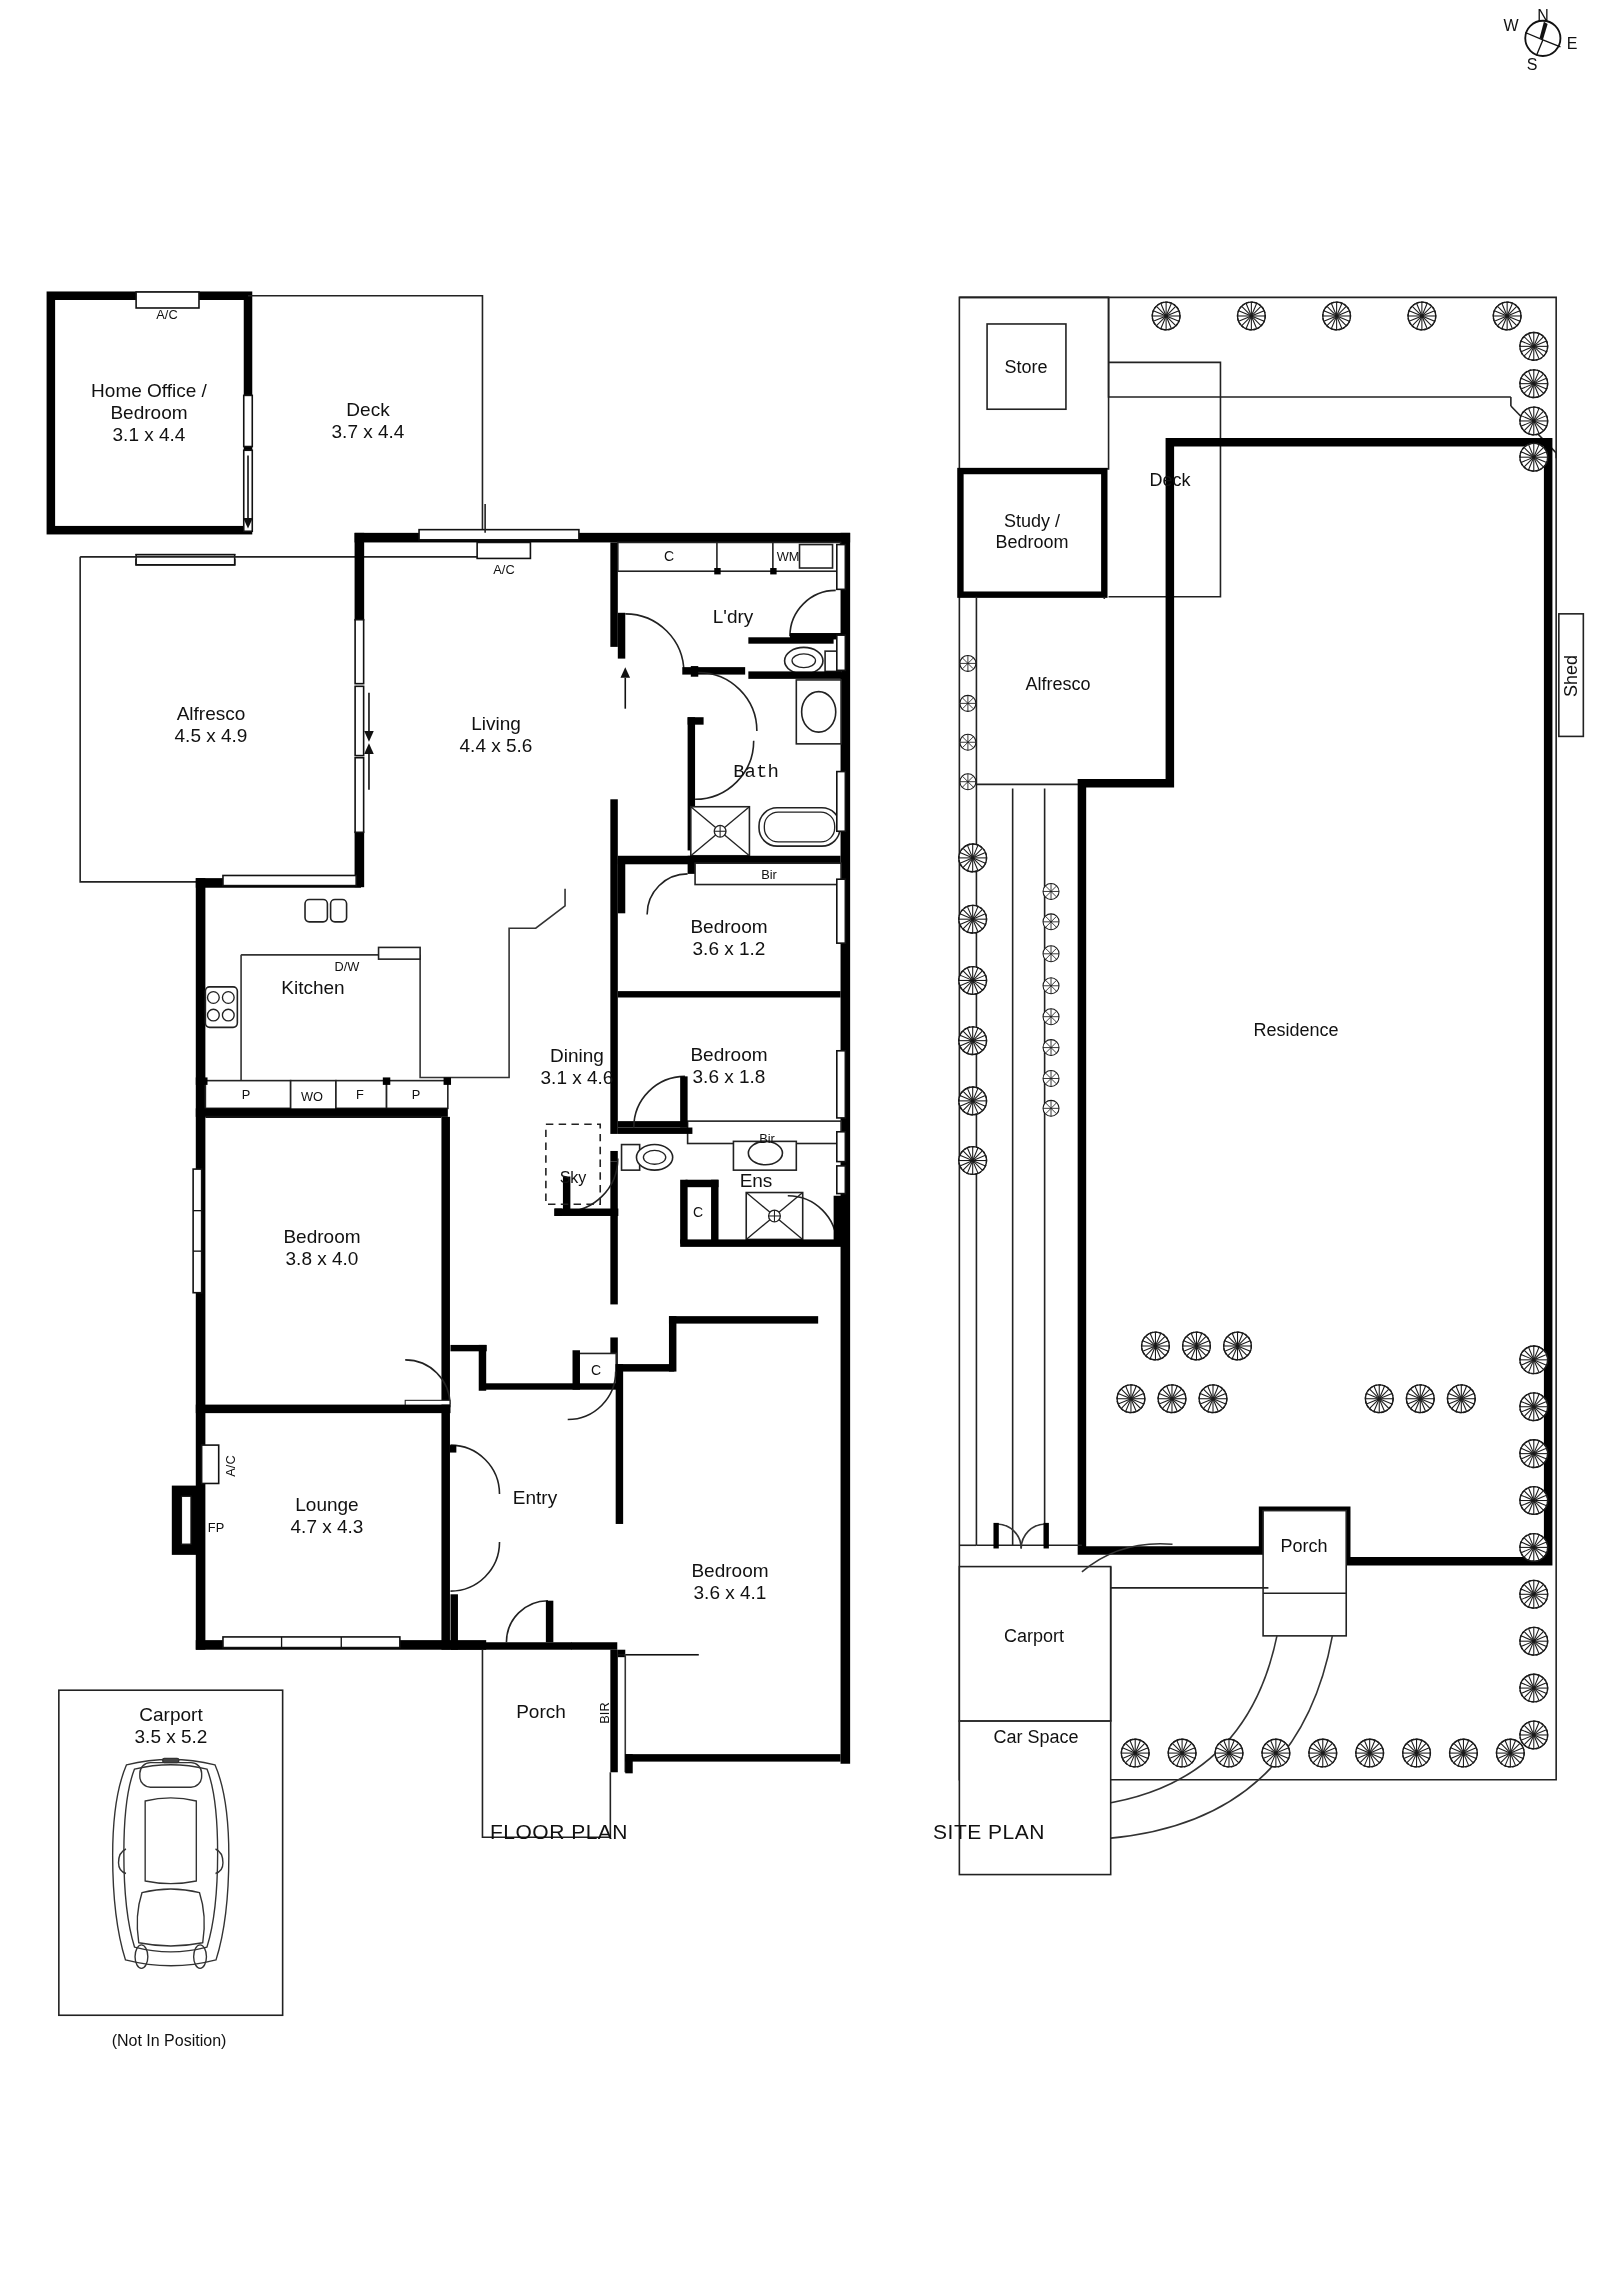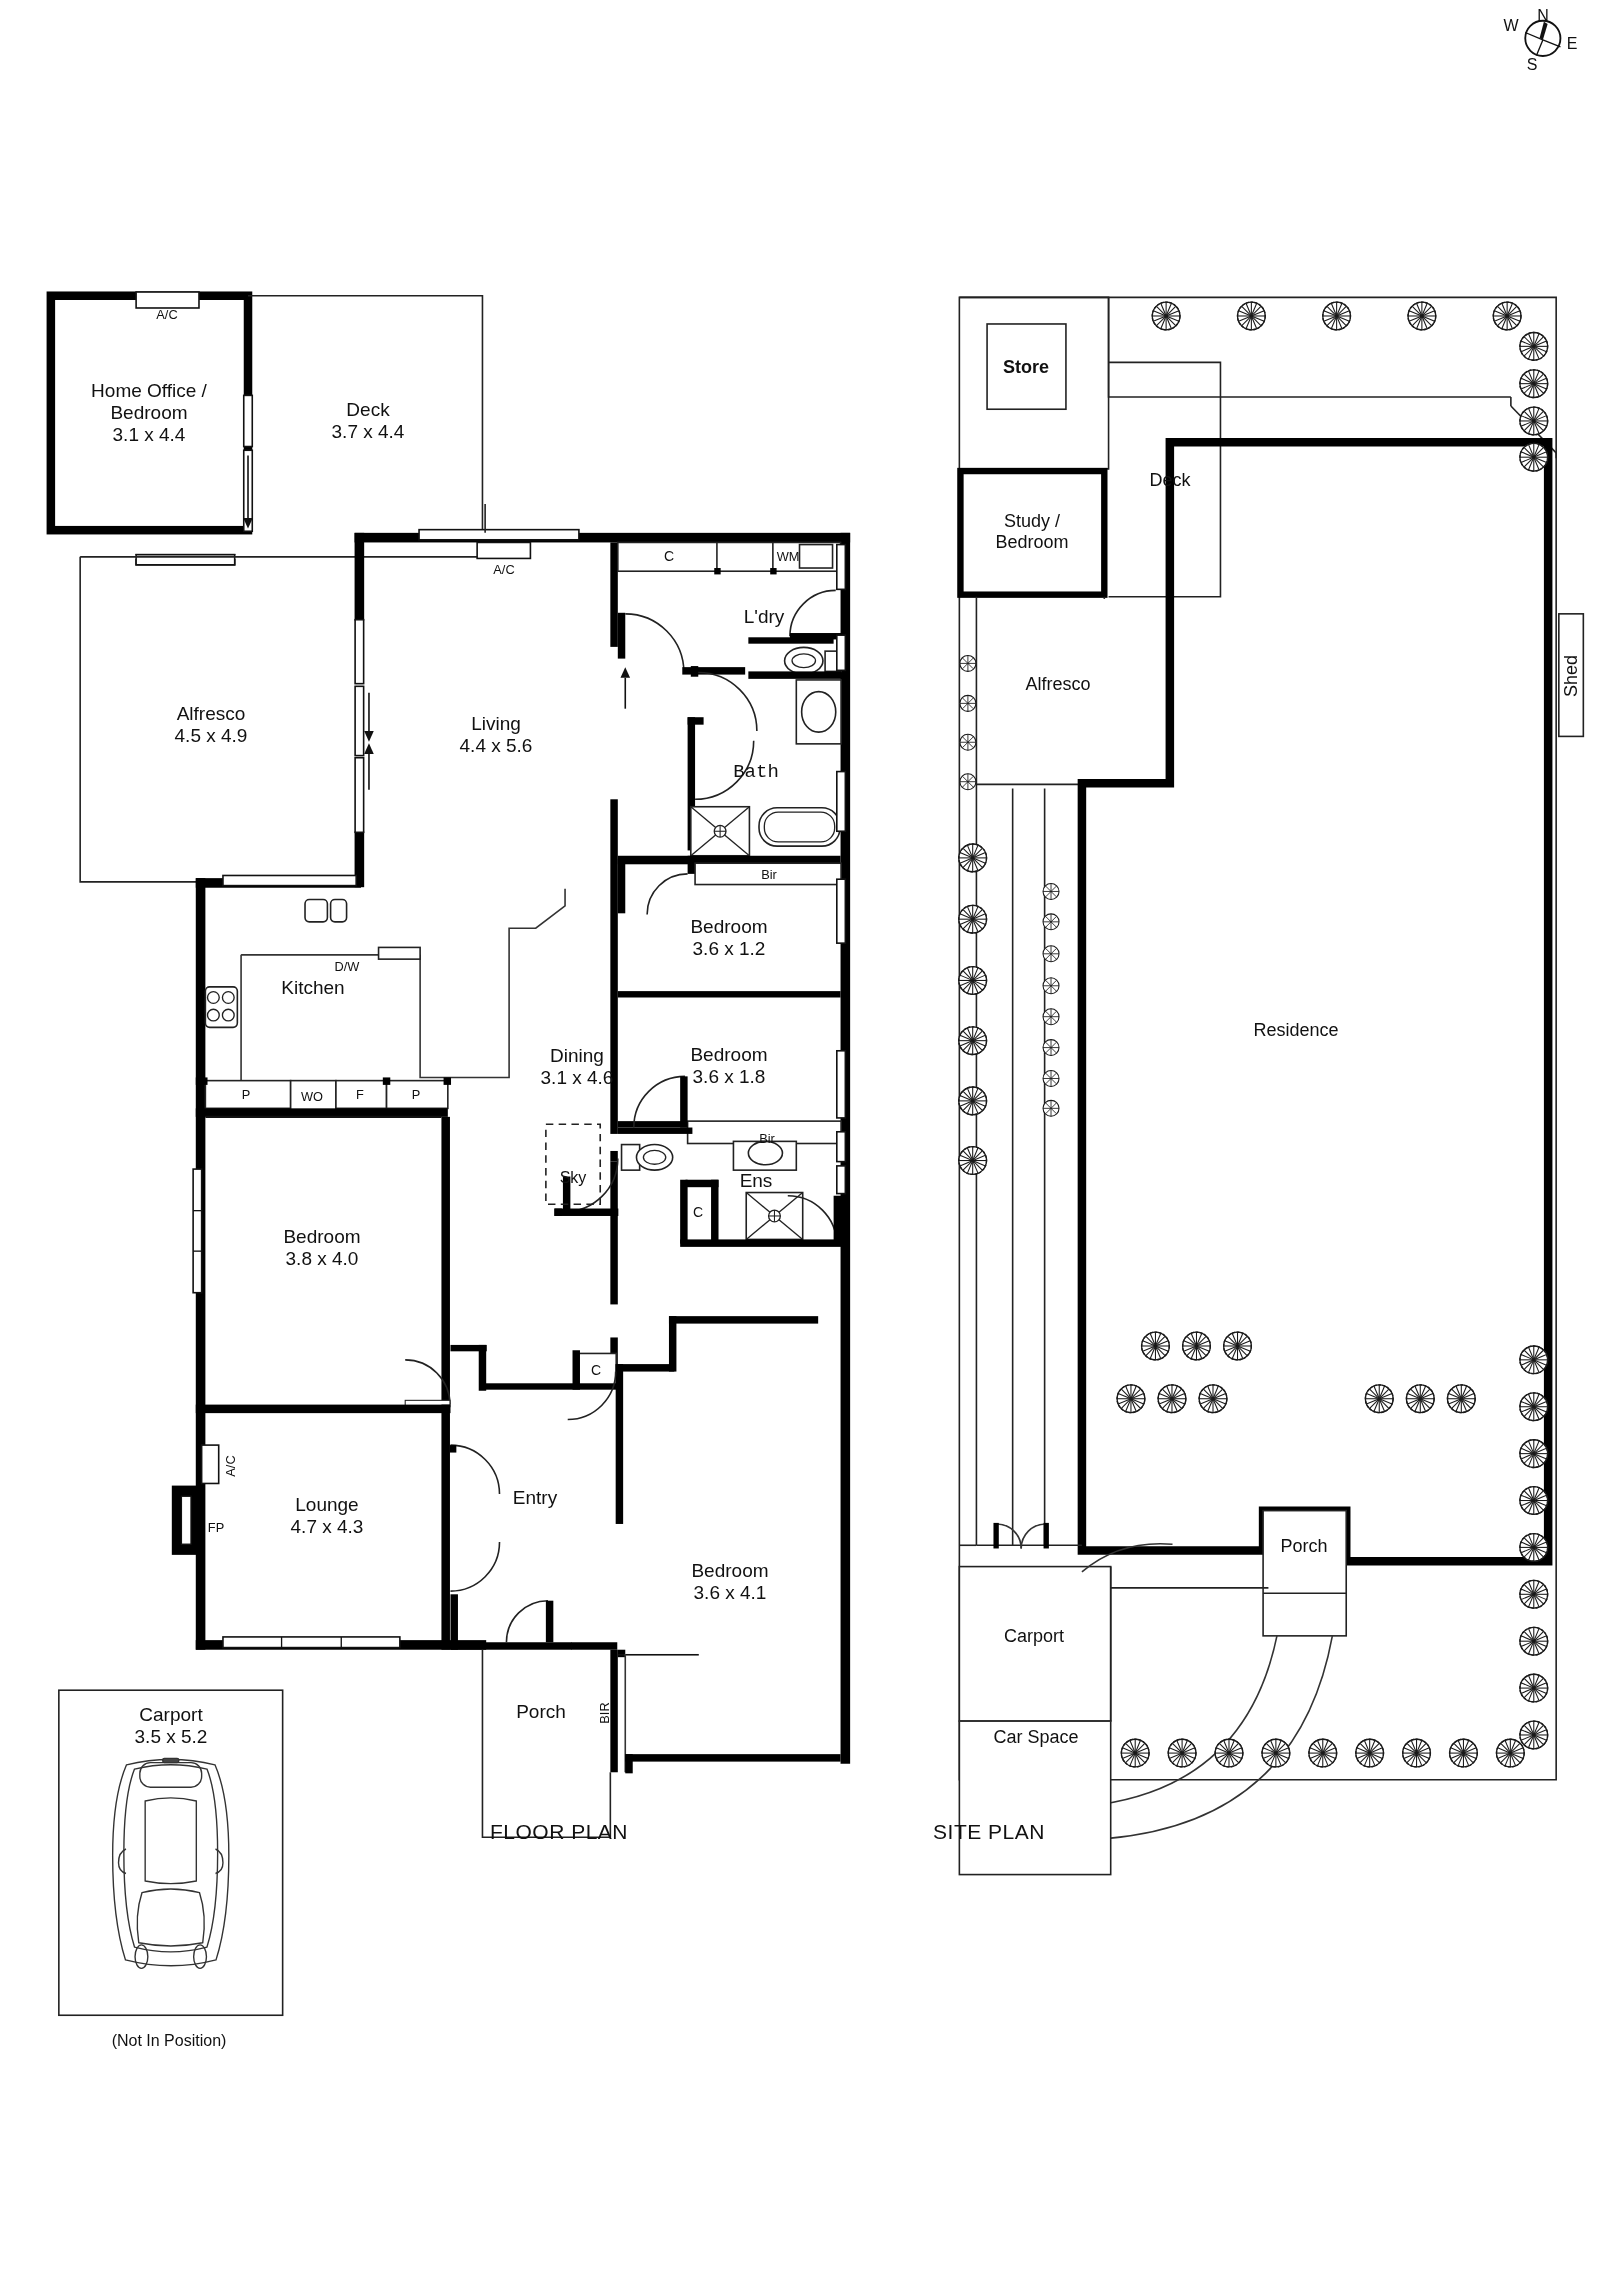--- a/index.html
+++ b/index.html
@@ -456,21 +456,21 @@
   <span>Alfresco</span>
   <span class="dim">4.5 x 4.9</span>
 </div>
 
 <div class="lbl ctr rm" style="left:496px;top:735px;">
   <span>Living</span>
   <span class="dim">4.4 x 5.6</span>
 </div>
 <div class="lbl ctr tiny" style="left:504px;top:569px;">A/C</div>
 
-<div class="lbl ctr rm" style="left:733px;top:617px;margin-left:31px;">L'dry</div>
+<div class="lbl ctr rm" style="left:733px;top:617px;">L'dry</div>
 <div class="lbl ctr xs" style="left:669px;top:556px;">C</div>
 <div class="lbl ctr tiny" style="left:788px;top:556px;">WM</div>
 
 <div class="lbl ctr rm" style="left:756px;top:772px;font-family:Liberation Mono, monospace;">Bath</div>
 <div class="lbl ctr tiny" style="left:769px;top:874px;">Bir</div>
 
 <div class="lbl ctr rm" style="left:313px;top:988px;">Kitchen</div>
 <div class="lbl ctr tiny" style="left:347px;top:966px;">D/W</div>
 <div class="lbl ctr tiny" style="left:246px;top:1094px;">P</div>
 <div class="lbl ctr tiny" style="left:312px;top:1096px;">WO</div>
@@ -521,21 +521,21 @@
 <div class="lbl ctr rm" style="left:541px;top:1712px;">Porch</div>
 
 <div class="lbl ctr plan-title" style="left:559px;top:1832px;">FLOOR PLAN</div>
 
 <div class="lbl ctr rm" style="left:171px;top:1726px;">
   <span>Carport</span>
   <span class="dim">3.5 x 5.2</span>
 </div>
 <div class="lbl ctr sm" style="left:169px;top:2041px;">(Not In Position)</div>
 
-<div class="lbl ctr site-rm" style="left:1026px;top:367px;font-weight:bold;">Store</div>
+<div class="lbl ctr site-rm" style="left:1026px;top:367px;">Store</div>
 
 <div class="lbl ctr site-rm" style="left:1032px;top:532px;">
   <span>Study /</span><br>
   <span>Bedroom</span>
 </div>
 
 <div class="lbl ctr site-rm" style="left:1170px;top:480px;">Deck</div>
 
 <div class="lbl ctr site-rm" style="left:1058px;top:684px;">Alfresco</div>
 

